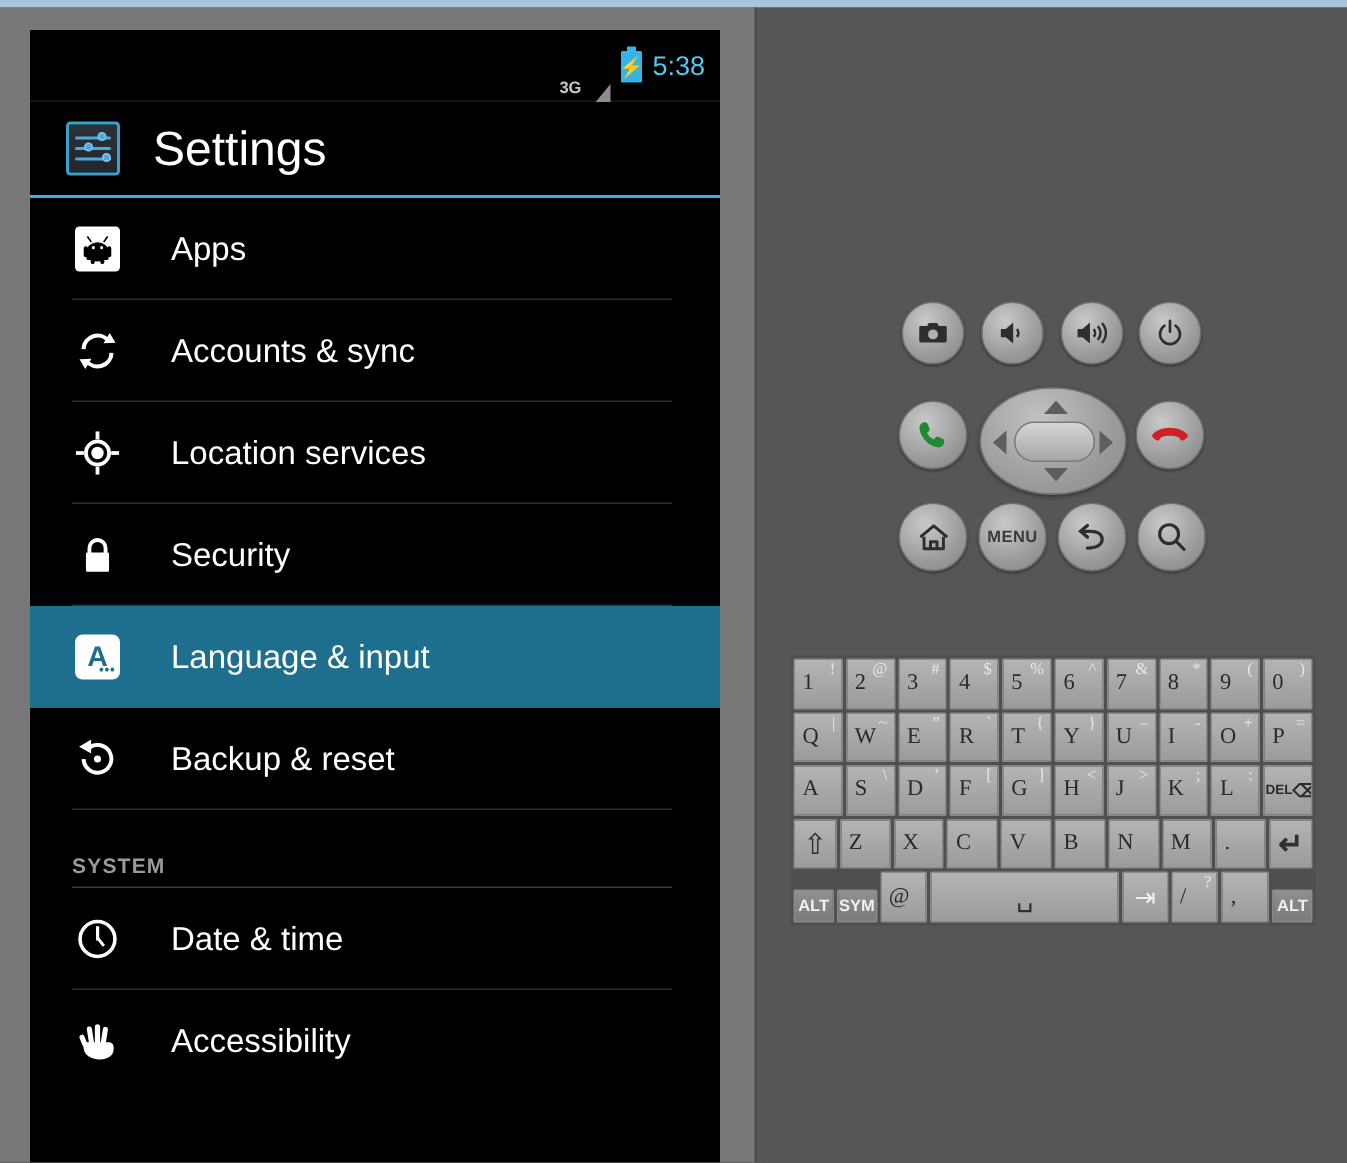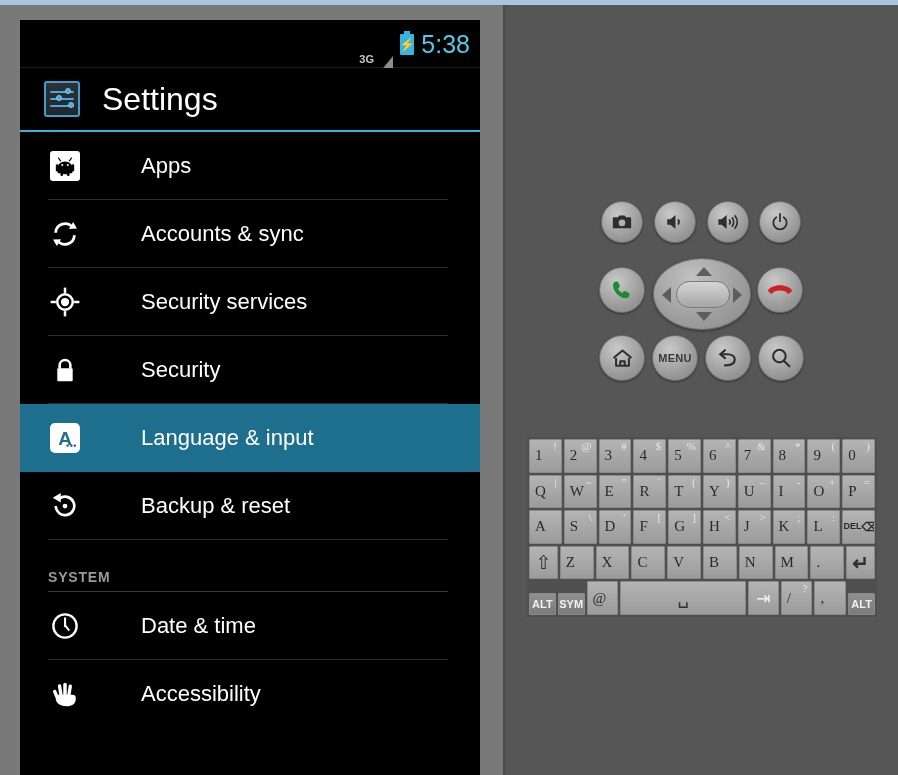--- a/index.html
+++ b/index.html
@@ -64,21 +64,21 @@
   .batt:before {
     content: ""; position: absolute; left: 4px; top: -3px;
     width: 6px; height: 3px; background: #33b5e5;
   }
   .batt-bolt {
     position: absolute; left: 0; top: 0; width: 14px; height: 21px;
     display: flex; align-items: center; justify-content: center;
     color: #eaeaea; font-size: 13px; line-height: 1;
   }
   .clock {
-    font-size: 25px; color: #57c7e8; letter-spacing: 0px;
+    font-size: 18px; color: #57c7e8; letter-spacing: 0px;
     font-family: "Liberation Sans", sans-serif;
   }
 
   
   .actionbar {
     position: relative; height: 64px; width: 100%;
     display: flex; align-items: center;
     padding-left: 24px;
     border-bottom: 2px solid #33b5e5;
     background: #000;
@@ -109,21 +109,20 @@
   }
 
   
   .list { width: 100%; }
   .row {
     position: relative;
     display: flex; align-items: center;
     height: 68px;
     padding-left: 28px;
     background: #000;
-    gap: 27px;
   }
   .row.selected { background: #1e6f8e; }
   .row .divider {
     position: absolute; left: 28px; right: 32px; bottom: 0; height: 1px;
     background: #2e2e2e;
   }
   .row-icon {
     width: 34px; height: 34px; flex: 0 0 auto;
     position: relative;
     display: flex; align-items: center; justify-content: center;
@@ -343,21 +342,21 @@
         <div class="row-icon">
           <svg class="gi" width="30" height="30" viewBox="0 0 24 24">
             <circle cx="12" cy="12" r="6.2" fill="none" stroke="#fff" stroke-width="2"></circle>
             <circle cx="12" cy="12" r="3.3" fill="#fff"></circle>
             <rect x="11" y="0.5" width="2" height="4.2" fill="#fff"></rect>
             <rect x="11" y="19.3" width="2" height="4.2" fill="#fff"></rect>
             <rect x="0.5" y="11" width="4.2" height="2" fill="#fff"></rect>
             <rect x="19.3" y="11" width="4.2" height="2" fill="#fff"></rect>
           </svg>
         </div>
-        <div class="row-label">Security services</div>
+        <div class="row-label">Location services</div>
         <div class="divider"></div>
       </div>
 
       <div class="row">
         <div class="row-icon">
           <svg class="gi" width="28" height="28" viewBox="0 0 24 24">
             <path d="M7.4 11 v-3 a4.6 4.6 0 0 1 9.2 0 v3" fill="none" stroke="#fff" stroke-width="2.2"></path>
             <rect x="5.4" y="10.6" width="13.2" height="11" rx="0.8" fill="#fff"></rect>
           </svg>
         </div>

